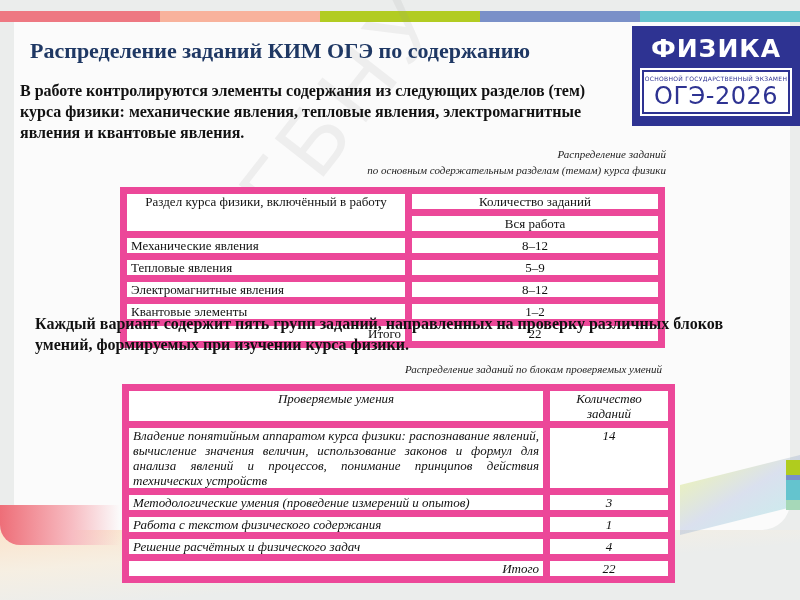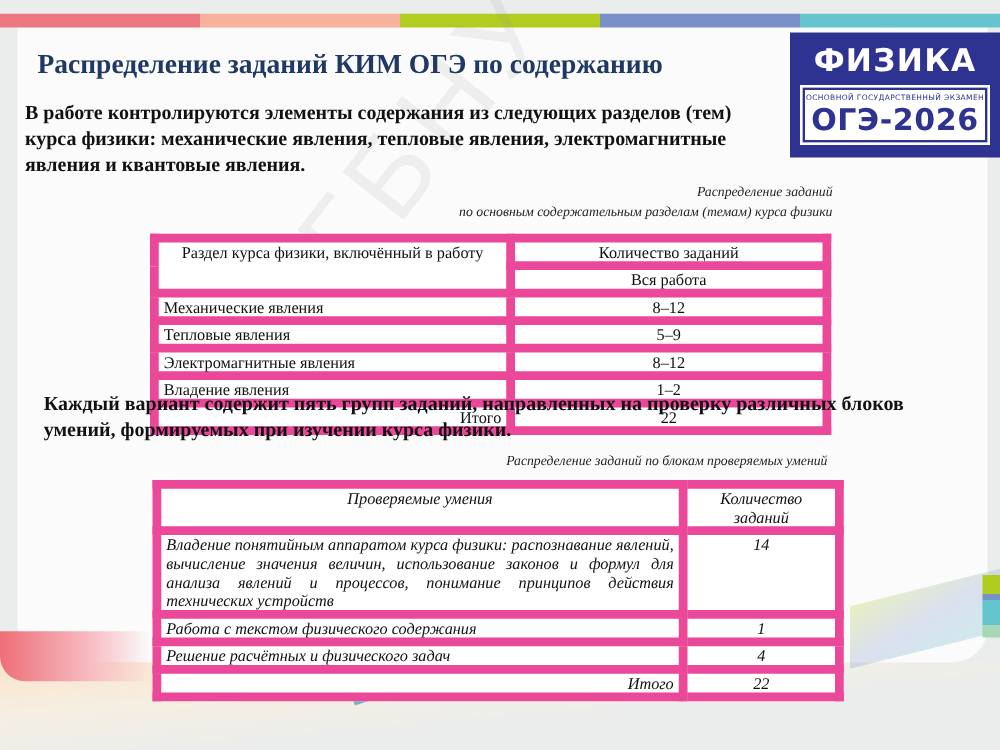--- a/index.html
+++ b/index.html
@@ -52,21 +52,21 @@
     }
     .logo-box {
       background: #fff; border: 2px solid #2e3392; outline: 2px solid #fff;
       margin: 4px 2px 0 2px; height: 44px; box-sizing: border-box; text-align: center;
     }
     .logo-small {
       font-family: "DejaVu Sans", sans-serif; font-size: 6px; color: #2e3392;
       letter-spacing: .3px; padding-top: 3px; white-space: nowrap;
     }
     .logo-big {
-      font-family: "DejaVu Sans", sans-serif; font-weight: bold; font-size: 24px;
+      font-family: "DejaVu Sans", sans-serif; font-weight: normal; font-size: 24px;
       color: #2e3392; line-height: 28px; letter-spacing: .5px;
     }
 
     .intro {
       position: absolute; left: 20px; top: 80px; width: 600px;
       font-size: 16px; font-weight: bold; line-height: 21px;
     }
     .caption {
       position: absolute; font-style: italic; font-size: 11px; color: #222; text-align: right; line-height: 16px;
     }
@@ -142,21 +142,21 @@
   </tr>
   <tr>
     <td>Тепловые явления</td>
     <td class="c">5–9</td>
   </tr>
   <tr>
     <td>Электромагнитные явления</td>
     <td class="c">8–12</td>
   </tr>
   <tr>
-    <td>Владение явления</td>
+    <td>Квантовые элементы</td>
     <td class="c">1–2</td>
   </tr>
   <tr>
     <td class="r">Итого</td>
     <td class="c">22</td>
   </tr>
 </tbody>
   </table>
 
 <div class="intro2">Каждый вариант содержит пять групп заданий, направленных на проверку различных блоков умений, формируемых при изучении курса физики.</div>
@@ -167,20 +167,24 @@
   <tbody>
       <tr>
     <td class="c t" style="height:30px;">Проверяемые умения</td>
     <td class="c" style="width:110px;">Количество заданий</td>
   </tr>
   <tr>
     <td class="j">Владение понятийным аппаратом курса физики: распознавание явлений, вычисление значения величин, использование законов и формул для анализа явлений и процессов, понимание принципов действия технических устройств</td>
     <td class="c t">14</td>
   </tr>
   <tr>
+    <td>Методологические умения (проведение измерений и опытов)</td>
+    <td class="c">3</td>
+  </tr>
+  <tr>
     <td>Работа с текстом физического содержания</td>
     <td class="c">1</td>
   </tr>
   <tr>
     <td>Решение расчётных и физического задач</td>
     <td class="c">4</td>
   </tr>
   <tr>
     <td class="r">Итого</td>
     <td class="c">22</td>

